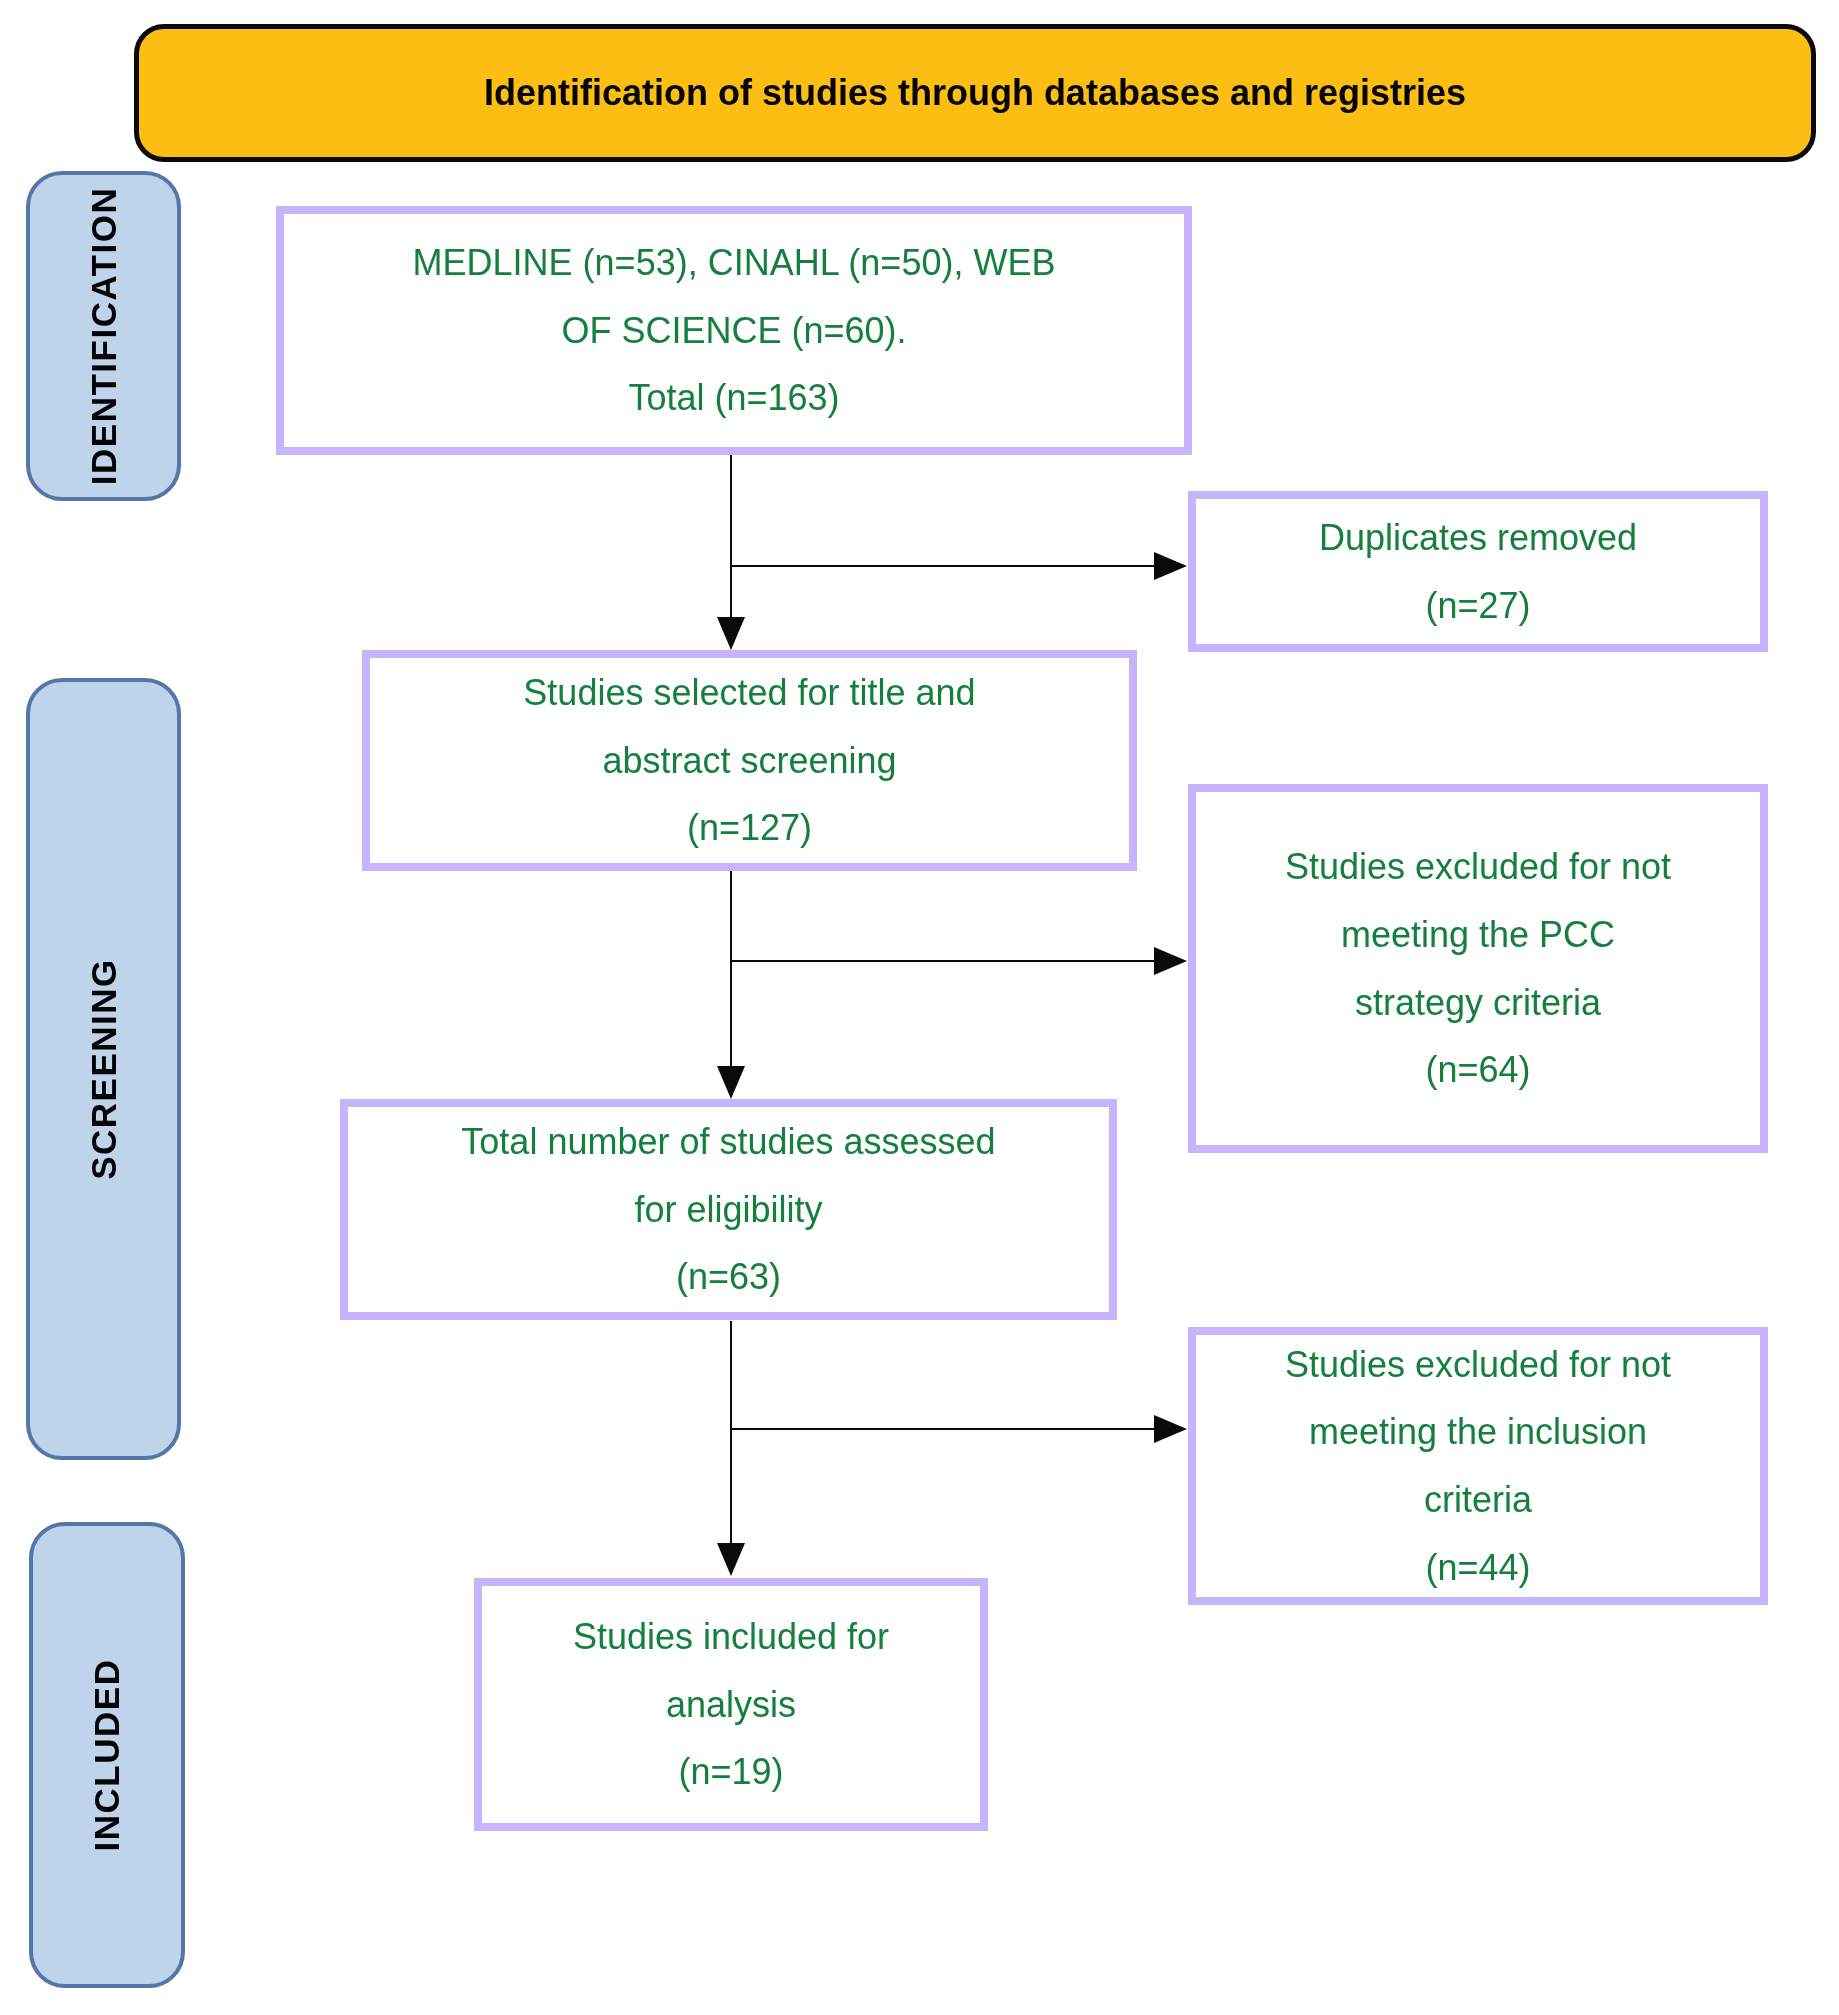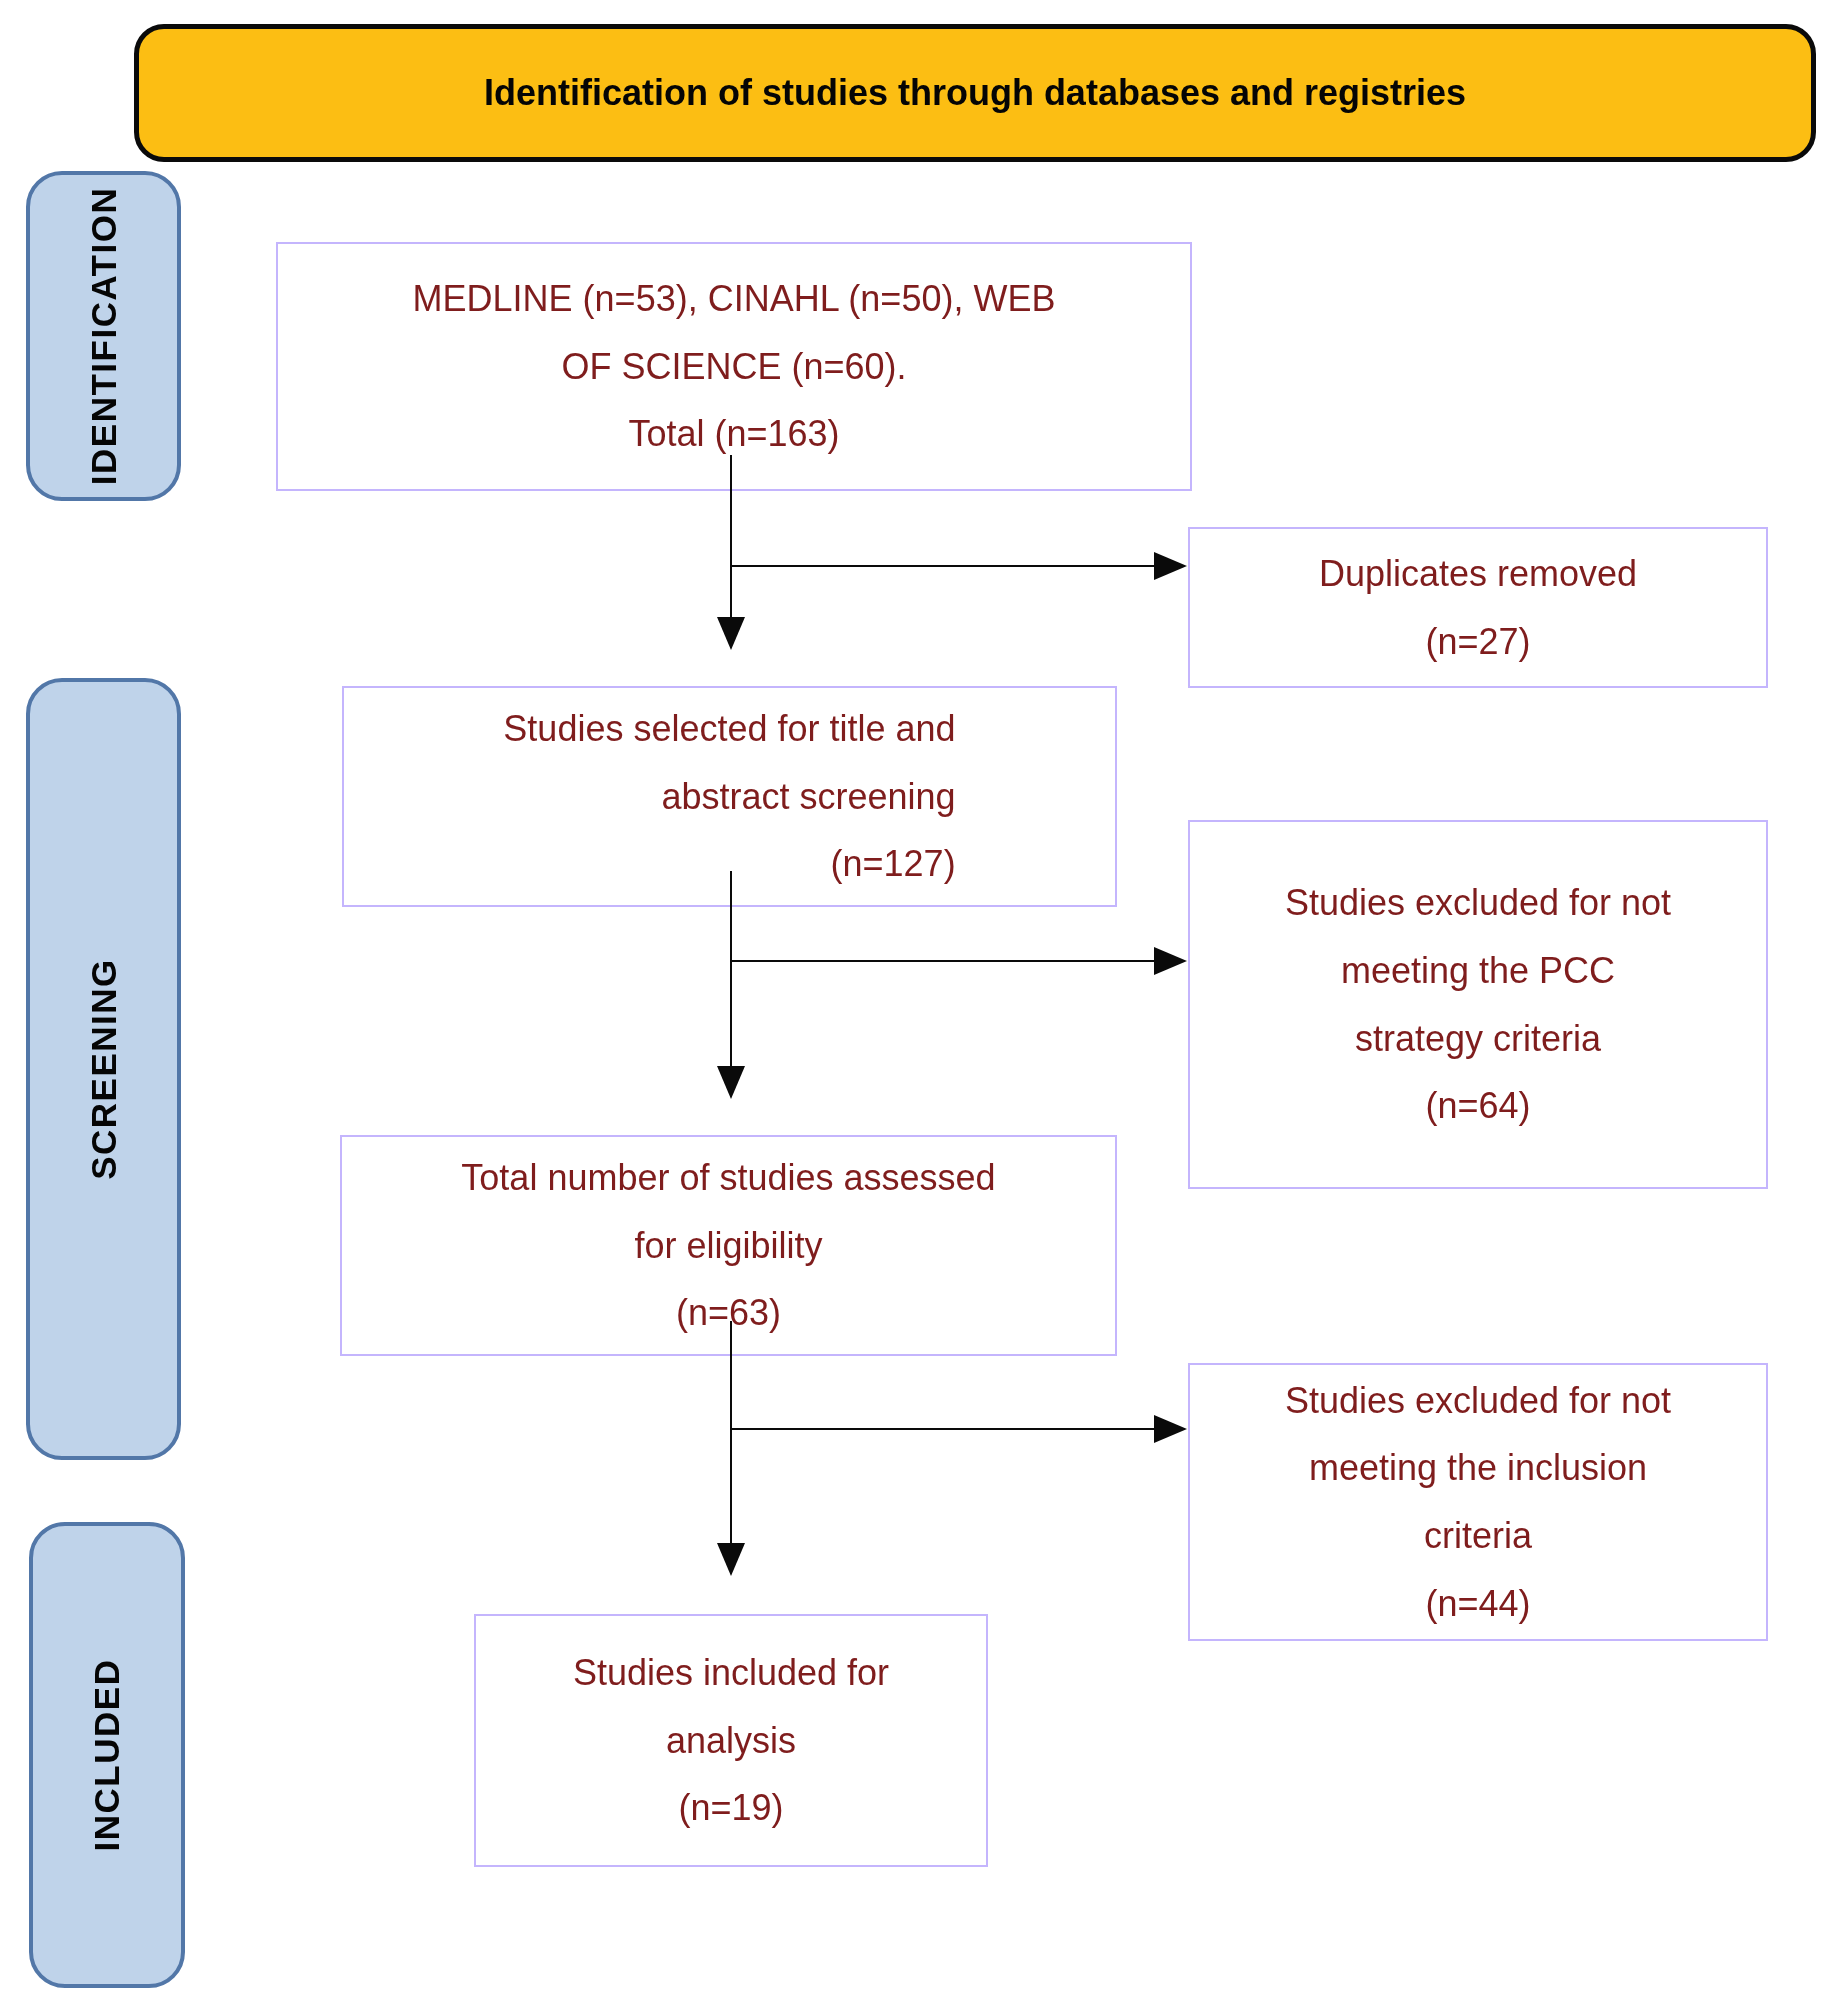--- a/index.html
+++ b/index.html
@@ -36,28 +36,27 @@
     transform: rotate(-90deg);
     white-space: nowrap;
     font-size: 35px; font-weight: bold;
     letter-spacing: 1.5px;
     color: #050505;
   }
   .fbox {
     position: absolute;
     box-sizing: border-box;
     background: #ffffff;
-    border: 2px solid #c4b5fd;
+    border: 8px solid #c4b5fd;
     display: flex; align-items: center; justify-content: center;
     text-align: center;
     font-size: 36px;
     line-height: 1.88;
     white-space: pre-line;
-    color: #7f1d1d;
-    margin-top: 36px;
+    color: #15803d;
   }
   .vline {
     position: absolute;
     width: 2.3px;
     background: #0a0a0a;
   }
   .hline {
     position: absolute;
     height: 2.3px;
     background: #0a0a0a;
@@ -97,21 +96,21 @@
   <div class="pill" style="left:29px; top:1522px; width:156px; height:466px;">
     <span class="vtext">INCLUDED</span>
   </div>
 
   <div class="fbox" style="left:276px; top:206px; width:916px; height:249px; padding:0 30px;">
     <span>MEDLINE (n=53), CINAHL (n=50), WEB
 OF SCIENCE (n=60).
 Total (n=163)</span>
   </div>
 
-  <div class="fbox" style="left:342px; top:650px; width:775px; height:221px; padding:0 30px;text-align:right;">
+  <div class="fbox" style="left:362px; top:650px; width:775px; height:221px; padding:0 30px;">
     <span>Studies selected for title and
 abstract screening
 (n=127)</span>
   </div>
 
   <div class="fbox" style="left:340px; top:1099px; width:777px; height:221px; padding:0 23px;">
     <span>Total number of studies assessed
 for eligibility
 (n=63)</span>
   </div>

